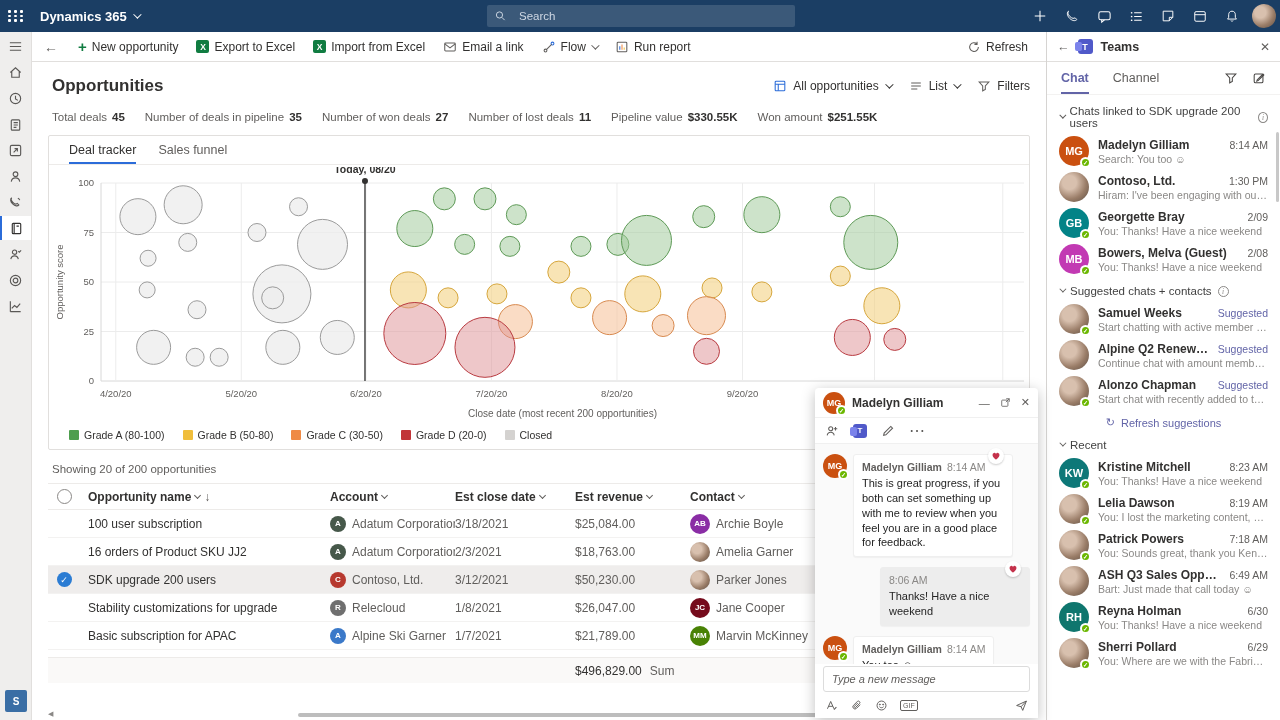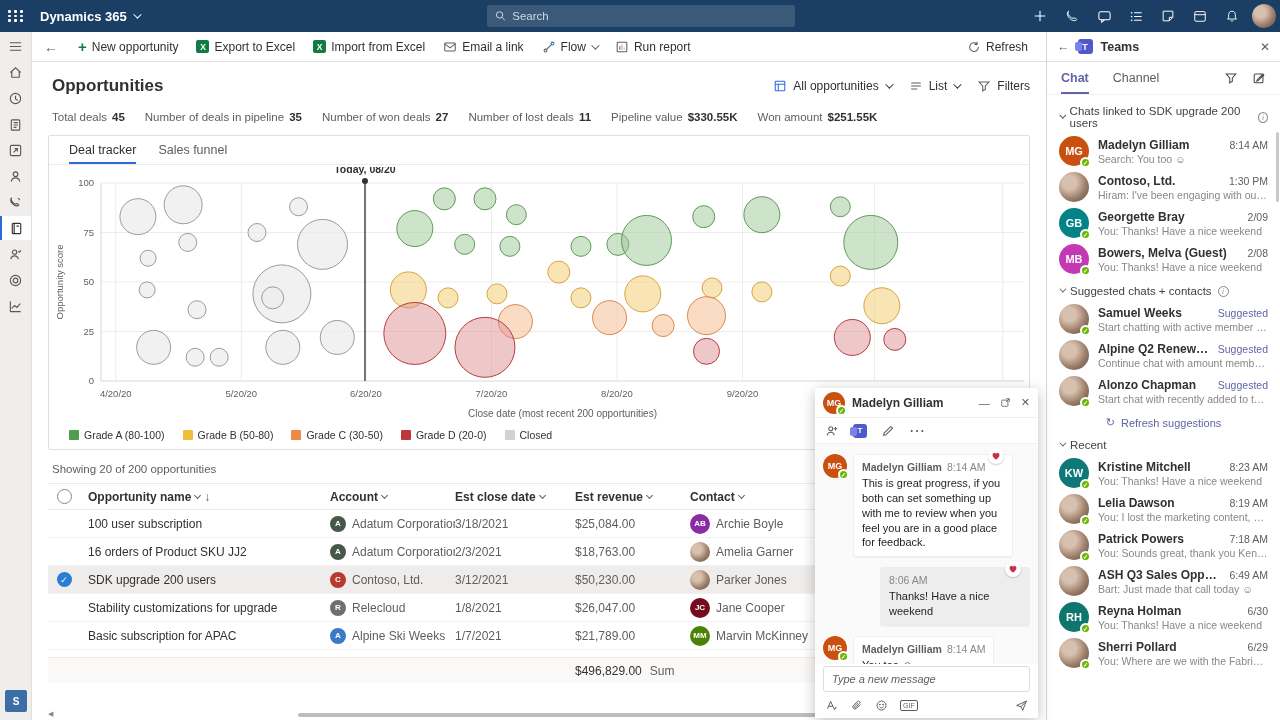--- a/index.html
+++ b/index.html
@@ -6,21 +6,21 @@
   html,body { width:1280px; height:720px; overflow:hidden; font-family:"Liberation Sans", sans-serif; background:#fff; color:#323130; }
   .app { display:flex; flex-direction:column; height:720px; }
 
   
   .topbar { height:32px; background:#1b3e64; display:flex; align-items:center; color:#fff; flex:0 0 32px; position:relative; }
   .waffle { width:32px; height:32px; display:flex; align-items:center; justify-content:center; cursor:pointer; }
   .waffle-grid { display:grid; grid-template-columns:repeat(3,4px); grid-gap:2px; }
   .waffle-grid i { width:2.5px; height:2.5px; background:#fff; border-radius:1px; }
   .appname { font-size:13px; font-weight:bold; margin-left:8px; display:flex; align-items:center; gap:6px; }
   .chev { display:inline-block; width:6px; height:6px; border-right:1.2px solid currentColor; border-bottom:1.2px solid currentColor; transform:rotate(45deg) translateY(-2px); }
-  .searchbox { position:absolute; left:487px; top:5px; width:308px; height:22px; background:rgba(255,255,255,.14); border-radius:2px; display:flex; align-items:center; padding:0 8px; gap:6px; }
+  .searchbox { position:absolute; left:487px; top:5px; width:308px; height:22px; background:rgba(255,255,255,.14); border-radius:2px; display:flex; align-items:center; padding:0 8px; gap:13px; }
   .searchbox input { background:transparent; border:none; outline:none; color:#fff; font-size:11.5px; width:100%; }
   .searchbox input::placeholder { color:#cfd8e4; }
   .topicons { margin-left:auto; display:flex; align-items:center; height:32px; }
   .topicon { width:32px; height:32px; display:flex; align-items:center; justify-content:center; color:#fff; cursor:pointer; }
   .avatar-photo { width:24px; height:24px; border-radius:50%; background:radial-gradient(circle at 35% 35%, #d8c0ae 25%, #9a7d68 60%, #584a40 100%); }
 
   
   .bodyrow { flex:1; display:flex; min-height:0; }
   .rail { width:32px; background:#efeeed; border-right:1px solid #e1dfdd; display:flex; flex-direction:column; align-items:stretch; position:relative; }
   .rail-item { height:24px; display:flex; align-items:center; justify-content:center; color:#5a5856; cursor:pointer; margin-top:2px; }
@@ -579,21 +579,21 @@
                 <span class="mini-av" style="background: rgb(117, 11, 28);">JC</span>
                 <span>Jane Cooper</span>
               </div>
               <div class="gc clip">O</div>
             </div>
             <div class="grow">
               <div class="gc sel"></div>
               <div class="gc c1">Basic subscription for APAC</div>
               <div class="gc c2">
                 <span class="acct-icon" style="background: rgb(59, 121, 201);">A</span>
-                <span>Alpine Ski Weeks</span>
+                <span>Alpine Ski Garner</span>
               </div>
               <div class="gc c3">1/7/2021</div>
               <div class="gc c4">$21,789.00</div>
               <div class="gc c5">
                 <span class="mini-av" style="background: rgb(73, 130, 5);">MM</span>
                 <span>Marvin McKinney</span>
               </div>
               <div class="gc clip">O</div>
             </div>
           </div>

